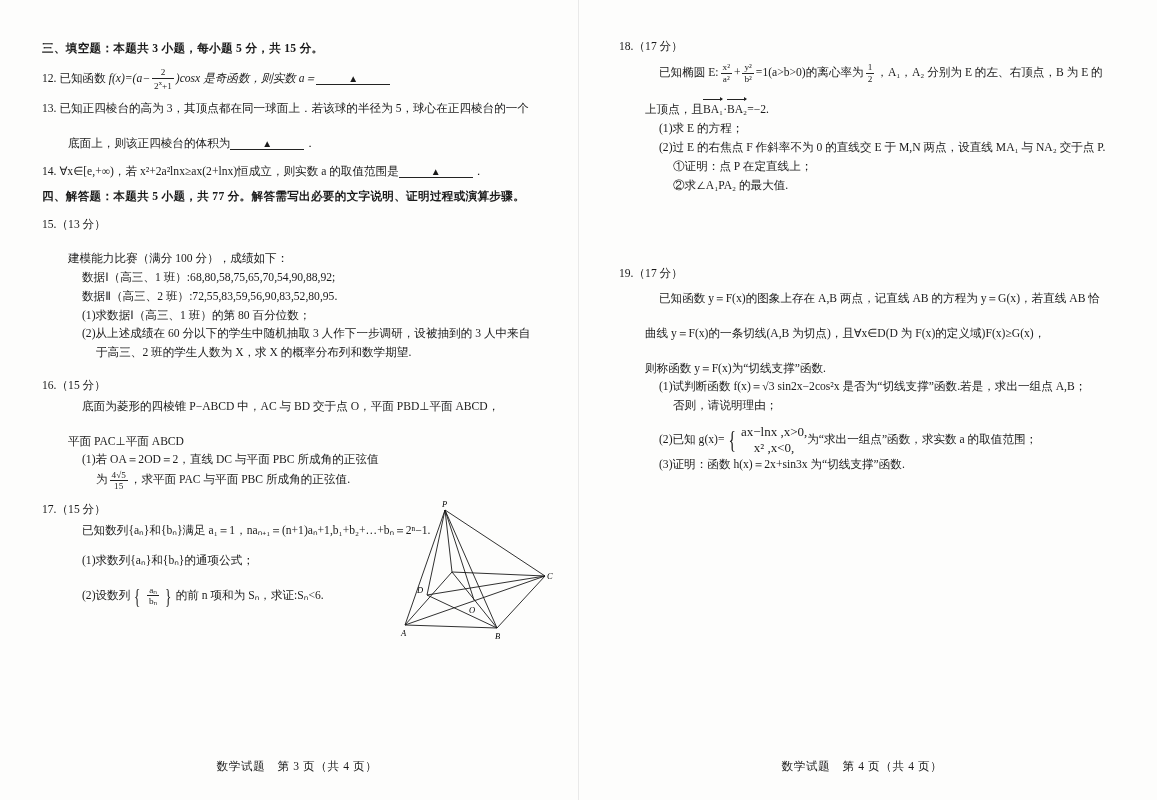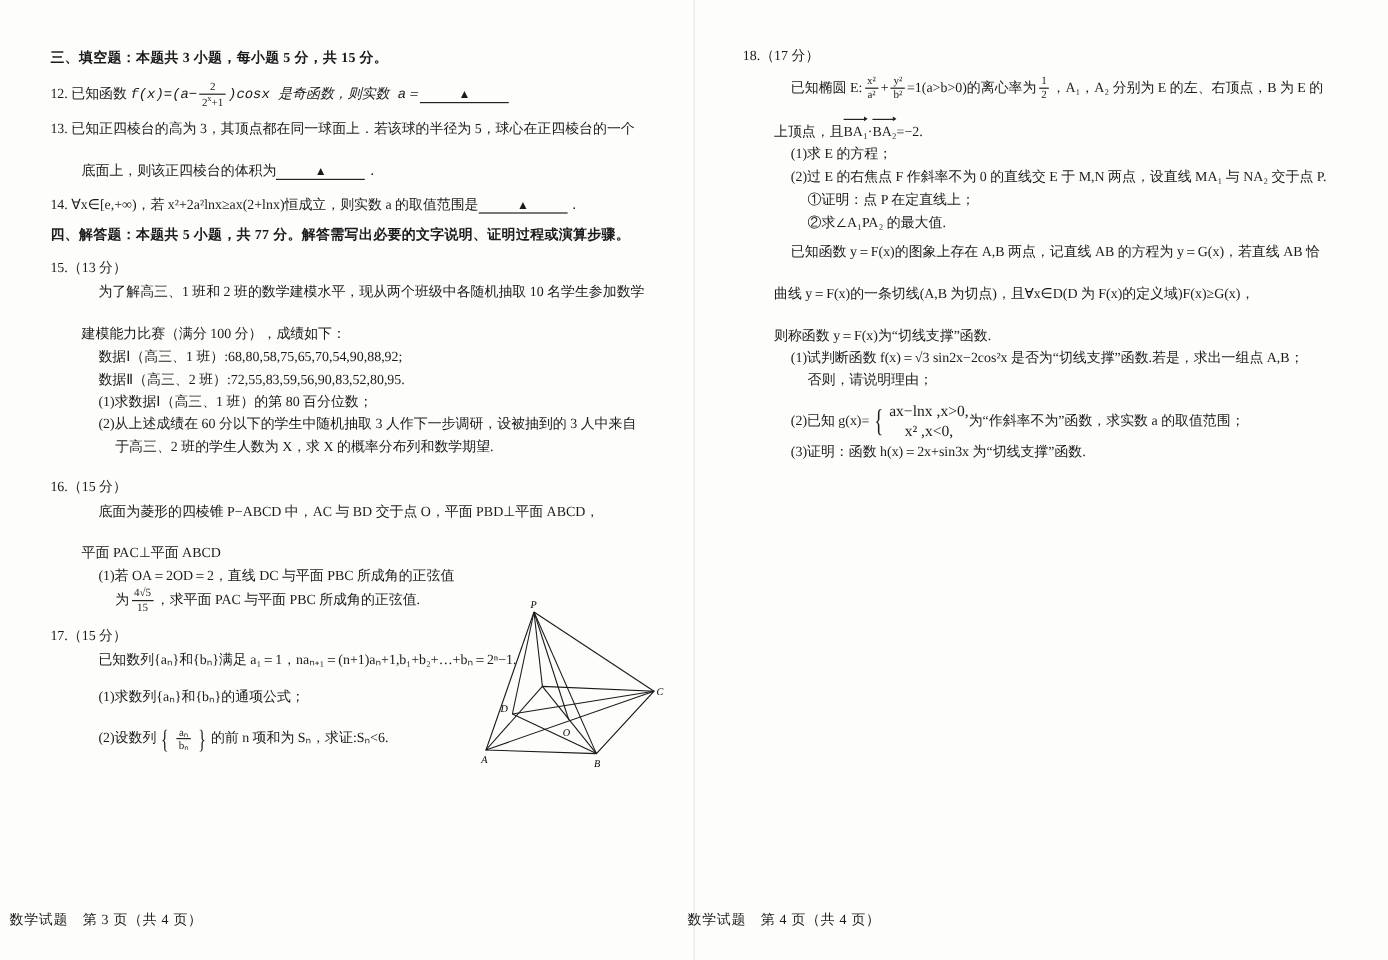--- a/index.html
+++ b/index.html
@@ -57,21 +57,21 @@
     letter-spacing: 0.3px;
   }
   .qnum {
     margin-top: 9px;
     margin-bottom: 2px;
   }
   .indent1 { margin-left: 26px; margin-top: 16px; }
   .indent2 { margin-left: 40px; }
   .indent3 { margin-left: 54px; }
   .line { white-space: nowrap; }
-  .mathi { font-style: italic; font-family: Liberation Mono, monospace; }
+  .mathi { font-style: italic; font-family: Liberation Serif, serif; }
   .blank-tri {
     display: inline-block;
     min-width: 74px;
     border-bottom: 1px solid #222;
     text-align: center;
     line-height: 1.1;
   }
   .tri { font-size: 10px; }
   .frac {
     display: inline-block;
@@ -124,20 +124,21 @@
     display: inline-block;
     vertical-align: middle;
     line-height: 1.25;
     font-size: 13px;
     text-align: center;
   }
   .footer {
     position: absolute;
     bottom: 26px;
     width: 100%;
+    text-align: center;
     font-size: 11.6px;
     letter-spacing: 0.6px;
   }
   .col-left .footer { left: 8px; }
   .col-right .footer { left: -6px; }
   .figure {
     position: absolute;
     left: 355px;
     top: 462px;
     width: 160px;
@@ -170,21 +171,20 @@
       </div>
 
       <div class="qnum line">
         <span>14.</span>
         <span>∀x∈[e,+∞)，若 x²+2a²lnx≥ax(2+lnx)恒成立，则实数 a 的取值范围是</span><span class="blank-tri tri">▲</span><span>．</span>
       </div>
 
       <div class="sec-head" style="margin-top:6px;">四、解答题：本题共 5 小题，共 77 分。解答需写出必要的文字说明、证明过程或演算步骤。</div>
 
       <div class="qnum">15.（13 分）</div>
-      <div class="indent2 line">为了解高三、1 班和 2 班的数学建模水平，现从两个班级中各随机抽取 10 名学生参加数学</div>
       <div class="indent1 line">建模能力比赛（满分 100 分），成绩如下：</div>
       <div class="indent2 line">数据Ⅰ（高三、1 班）:68,80,58,75,65,70,54,90,88,92;</div>
       <div class="indent2 line">数据Ⅱ（高三、2 班）:72,55,83,59,56,90,83,52,80,95.</div>
       <div class="indent2 line">(1)求数据Ⅰ（高三、1 班）的第 80 百分位数；</div>
       <div class="indent2 line">(2)从上述成绩在 60 分以下的学生中随机抽取 3 人作下一步调研，设被抽到的 3 人中来自</div>
       <div class="indent3 line">于高三、2 班的学生人数为 X，求 X 的概率分布列和数学期望.</div>
 
       <div class="qnum" style="margin-top:14px;">16.（15 分）</div>
       <div class="indent2 line">底面为菱形的四棱锥 P−ABCD 中，AC 与 BD 交于点 O，平面 PBD⊥平面 ABCD，</div>
       <div class="indent1 line">平面 PAC⊥平面 ABCD</div>
@@ -237,27 +237,28 @@
         <span>已知椭圆 E:</span><span class="frac"><span class="num">x²</span><span class="den">a²</span></span><span>+</span><span class="frac"><span class="num">y²</span><span class="den">b²</span></span><span>=1(a&gt;b&gt;0)的离心率为</span><span class="frac"><span class="num">1</span><span class="den">2</span></span><span>，A₁，A₂ 分别为 E 的左、右顶点，B 为 E 的</span>
       </div>
       <div class="indent1 line">
         <span>上顶点，且</span><span class="vec">BA₁</span><span>·</span><span class="vec">BA₂</span><span>=−2.</span>
       </div>
       <div class="indent2 line">(1)求 E 的方程；</div>
       <div class="indent2 line">(2)过 E 的右焦点 F 作斜率不为 0 的直线交 E 于 M,N 两点，设直线 MA₁ 与 NA₂ 交于点 P.</div>
       <div class="indent3 line">①证明：点 P 在定直线上；</div>
       <div class="indent3 line">②求∠A₁PA₂ 的最大值.</div>
 
+      <div style="margin-top:70px;">19.（17 分）</div>
       <div class="indent2 line" style="margin-top:6px;">已知函数 y＝F(x)的图象上存在 A,B 两点，记直线 AB 的方程为 y＝G(x)，若直线 AB 恰</div>
       <div class="indent1 line">曲线 y＝F(x)的一条切线(A,B 为切点)，且∀x∈D(D 为 F(x)的定义域)F(x)≥G(x)，</div>
       <div class="indent1 line">则称函数 y＝F(x)为“切线支撑”函数.</div>
       <div class="indent2 line">(1)试判断函数 f(x)＝√3 sin2x−2cos²x 是否为“切线支撑”函数.若是，求出一组点 A,B；</div>
       <div class="indent3 line">否则，请说明理由；</div>
       <div class="indent2 line" style="margin-top:8px;">
-        <span>(2)已知 g(x)=</span><span class="brace-wrap"><span class="bl" style="font-size:26px;">{</span></span><span class="cases"><span style="display:block;">ax−lnx ,x&gt;0,</span><span style="display:block;">x² ,x&lt;0,</span></span><span>为“作斜率不为”函数，求实数 a 的取值范围；</span>
+        <span>(2)已知 g(x)=</span><span class="brace-wrap"><span class="bl" style="font-size:26px;">{</span></span><span class="cases"><span style="display:block;">ax−lnx ,x&gt;0,</span><span style="display:block;">x² ,x&lt;0,</span></span><span>为“求出一组点”函数，求实数 a 的取值范围；</span>
       </div>
       <div class="indent2 line" style="margin-top:0;">(3)证明：函数 h(x)＝2x+sin3x 为“切线支撑”函数.</div>
 
     </div>
 
     <div class="footer">数学试题　第 4 页（共 4 页）</div>
   </div>
 </div>
 
 </body></html>

